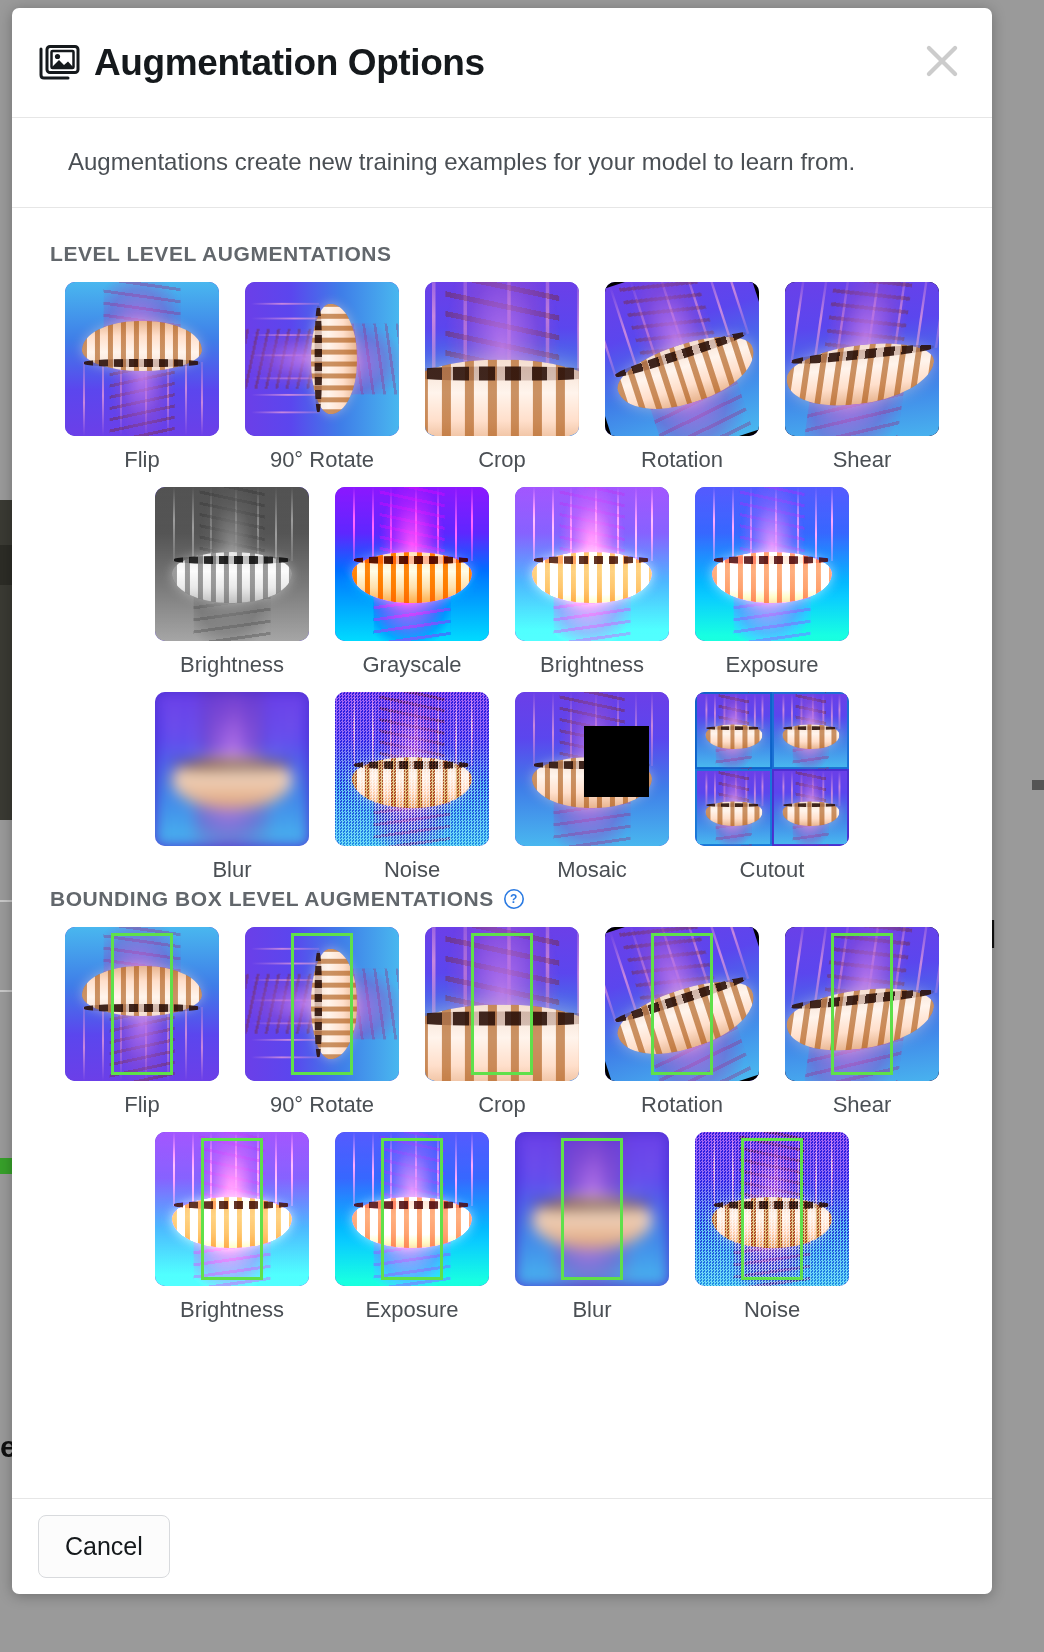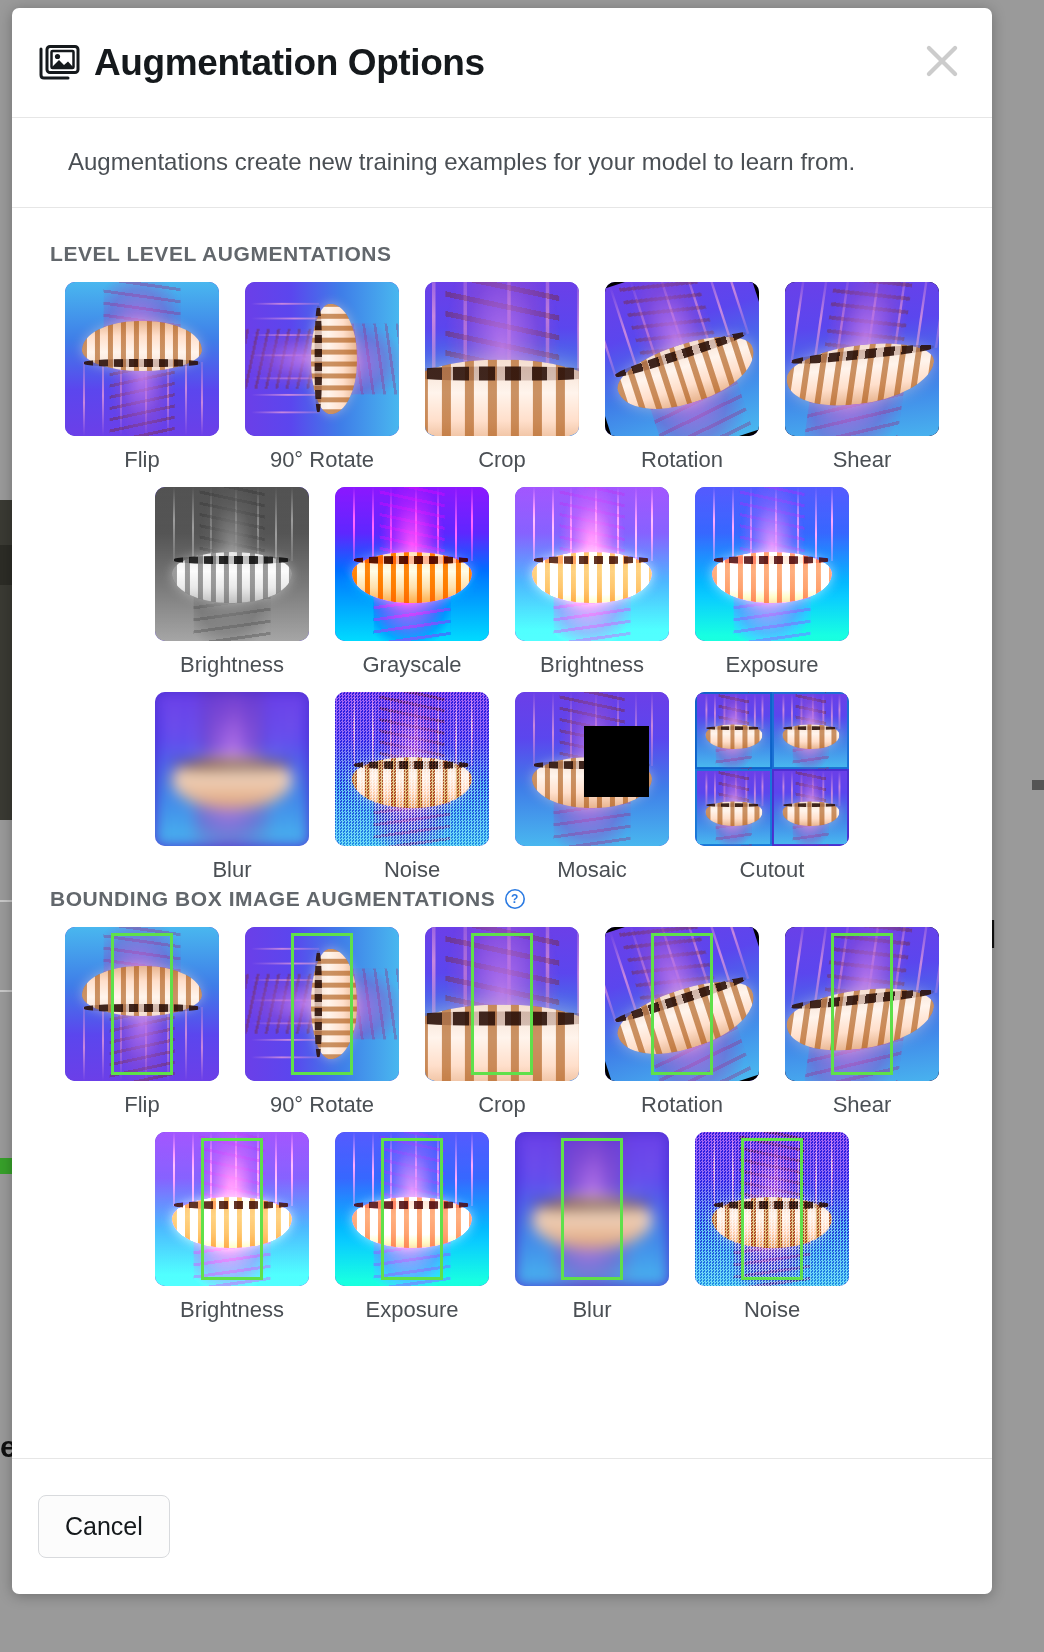--- a/index.html
+++ b/index.html
@@ -166,21 +166,21 @@
   .mcell .jf { transform: scale(.95); }
 
   
   .bbox {
     position: absolute; border: 3px solid #5fe04a;
     box-sizing: border-box; pointer-events: none;
   }
 
   
   .modal-footer {
-    flex: none; height: 136px;
+    flex: none; height: 96px;
     border-top: 1px solid #e6e6e6;
     display: flex; align-items: center; padding: 0 26px;
   }
   .cancel-btn {
     background: #fcfcfc; border: 1px solid #d8dadd; border-radius: 8px;
     padding: 16px 26px; font-size: 25px; color: #15191c;
     font-family: "Liberation Sans", sans-serif; cursor: pointer;
   }
 </style>
 </head>
@@ -579,21 +579,21 @@
                     </div>
       </div>
     </div>
               </div>
     </div>
           </div>
           <div class="aug-label">Cutout</div>
         </div>
       </div>
       <div class="section-title">
-        <span>BOUNDING BOX IMAGE AUGMENTATIONS</span>
+        <span>BOUNDING BOX LEVEL AUGMENTATIONS</span>
         <span class="help-icon"><svg viewBox="0 0 22 22" width="22" height="22">
       <circle cx="11" cy="11" r="9.2" fill="none" stroke="#2a7ae2" stroke-width="1.6"></circle>
       <text x="11" y="15.4" text-anchor="middle" font-size="12" font-family="Liberation Sans, sans-serif" fill="#2a7ae2">?</text>
     </svg></span>
       </div>
       <div class="grid-row">
         <div class="aug-item">
           <div class="thumb v-flip">
     <div class="jf">
       <div class="jf-bg"></div>

